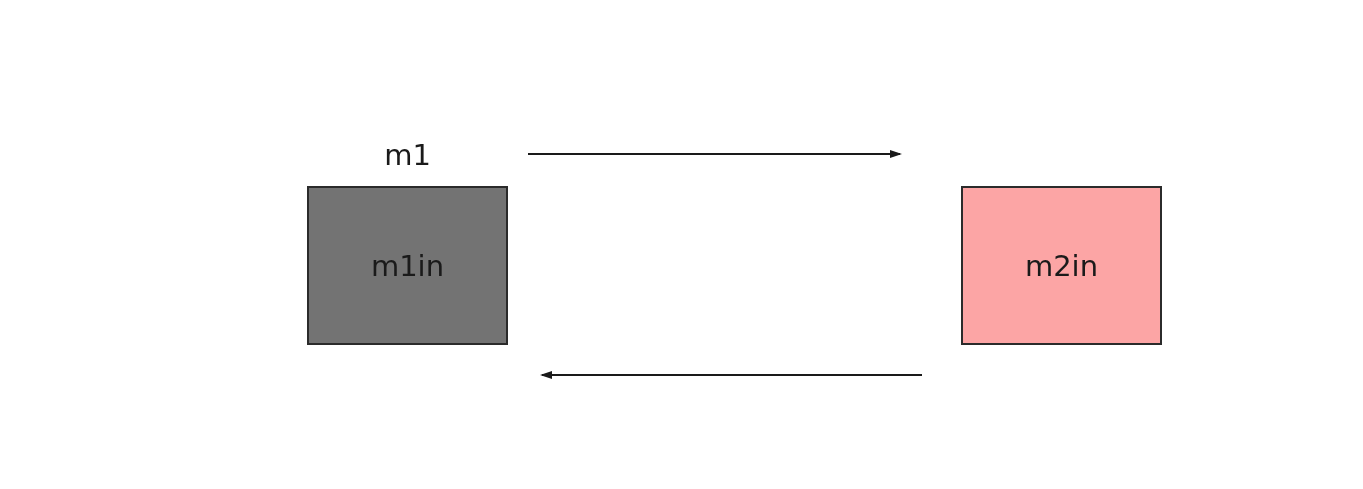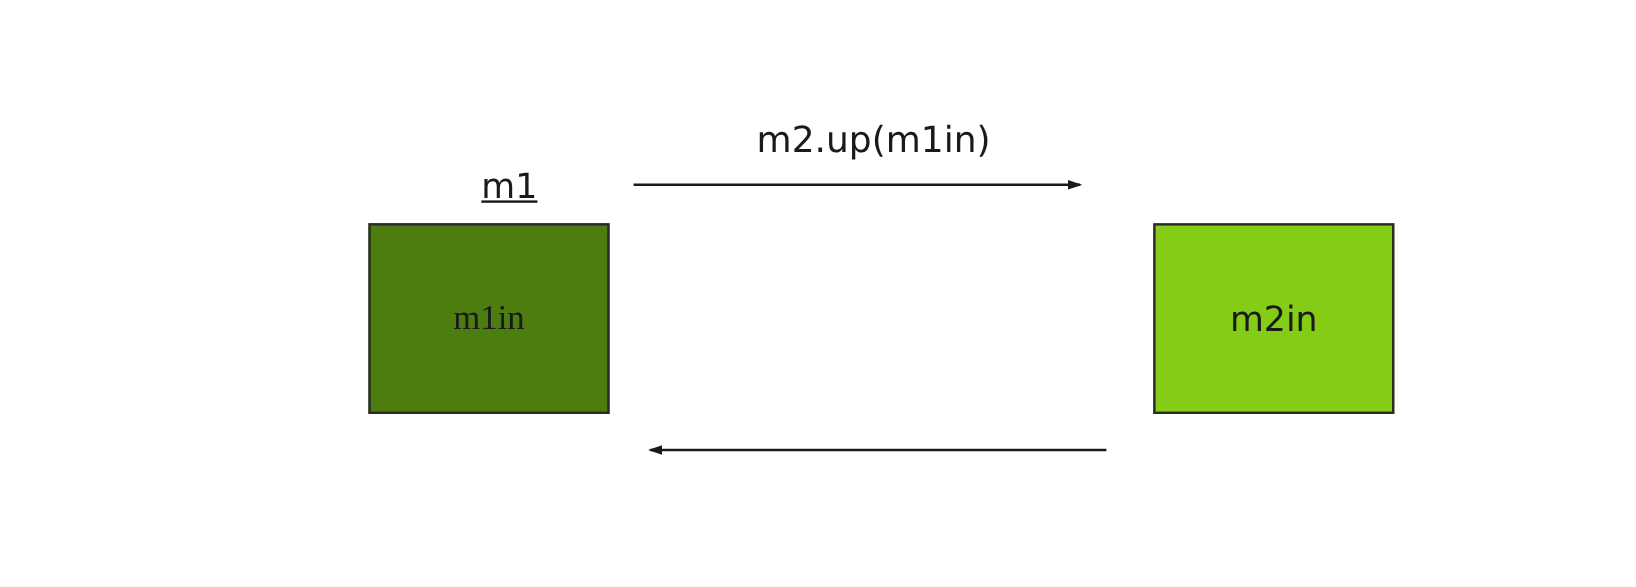--- a/index.html
+++ b/index.html
@@ -30,21 +30,21 @@
   .node-m1 { left: 307px; top: 186px; }
   .node-m2 { left: 961px; top: 186px; }
   .node-title {
     position: absolute;
     top: 138px;
     width: 201px;
     text-align: center;
     font-size: 29px;
     line-height: 34px;
   }
-  .title-m1 { left: 324px; text-decoration: underline; }
+  .title-m1 { left: 307px; }
   .title-m2 { left: 961px; }
   .edge-label {
     position: absolute;
     width: 420px;
     text-align: center;
     font-size: 30px;
     line-height: 36px;
   }
   .edge-label-top { left: 518px; top: 100px; }
   .edge-label-bottom { left: 518px; top: 413px; }
@@ -56,33 +56,32 @@
     height: 489px;
   }
 </style>
 </head>
 <body>
 
 <div class="canvas">
 
   <div class="node-title title-m1">m1</div>
 
-  <div class="node node-m1" style="background: #4d7c0f; border-color: rgb(43, 43, 43); font-family: Liberation Serif, serif;">
+  <div class="node node-m1" style="background: #737373; border-color: rgb(43, 43, 43);">
     <span>m1in</span>
   </div>
 
-  <div class="node node-m2" style="background: #84cc16; border-color: rgb(43, 43, 43);">
+  <div class="node node-m2" style="background: #fca5a5; border-color: rgb(43, 43, 43);">
     <span>m2in</span>
   </div>
 
   <svg class="arrow-layer" viewBox="0 0 1363 489" xmlns="http://www.w3.org/2000/svg">
     <defs>
       <marker id="arrowhead" markerWidth="12" markerHeight="10" refX="10" refY="4" orient="auto" markerUnits="userSpaceOnUse">
         <path d="M0,0 L12,4 L0,8 z" fill="#1a1a1a"></path>
       </marker>
     </defs>
     <line x1="528" y1="154" x2="900" y2="154" stroke="#1a1a1a" stroke-width="2" marker-end="url(#arrowhead)"></line>
     <line x1="922" y1="375" x2="542" y2="375" stroke="#1a1a1a" stroke-width="2" marker-end="url(#arrowhead)"></line>
   </svg>
 
-  <div class="edge-label edge-label-top">m2.up(m1in)</div>
 
 </div>
 
 </body></html>

